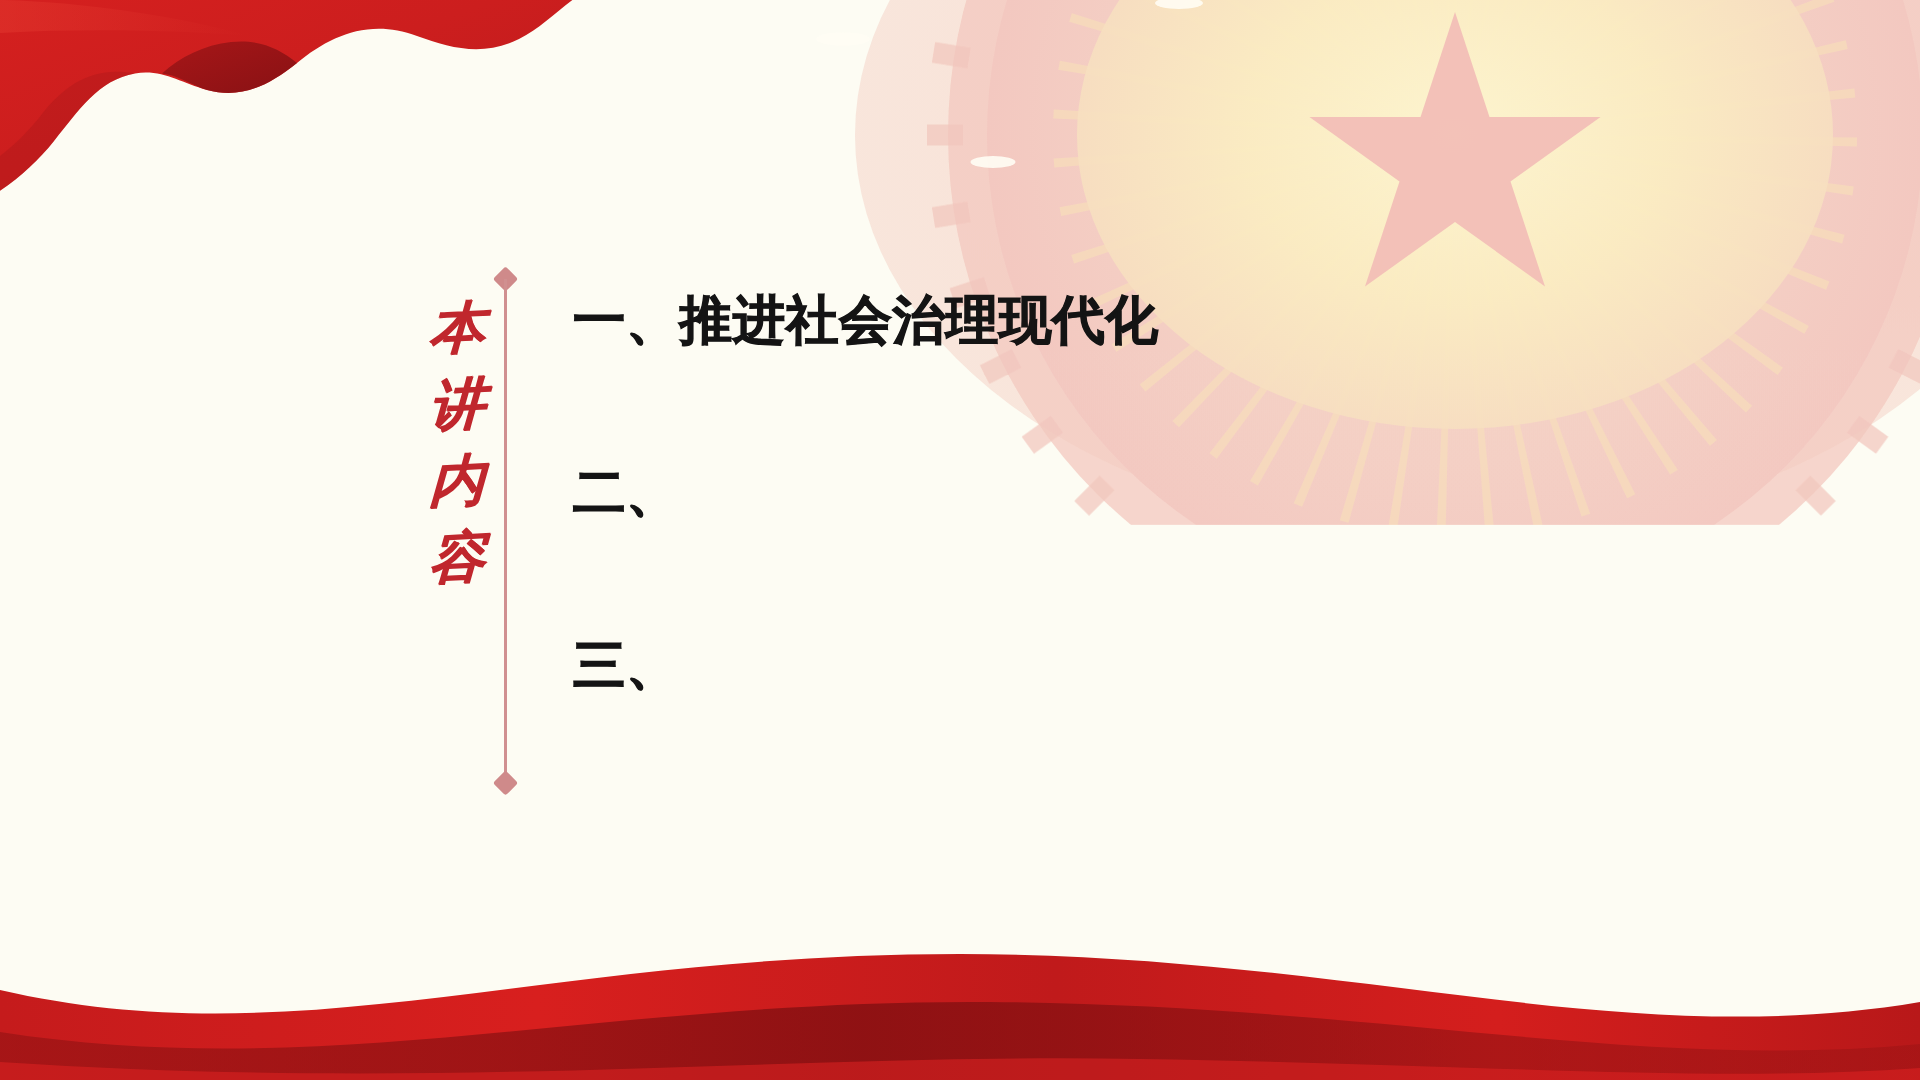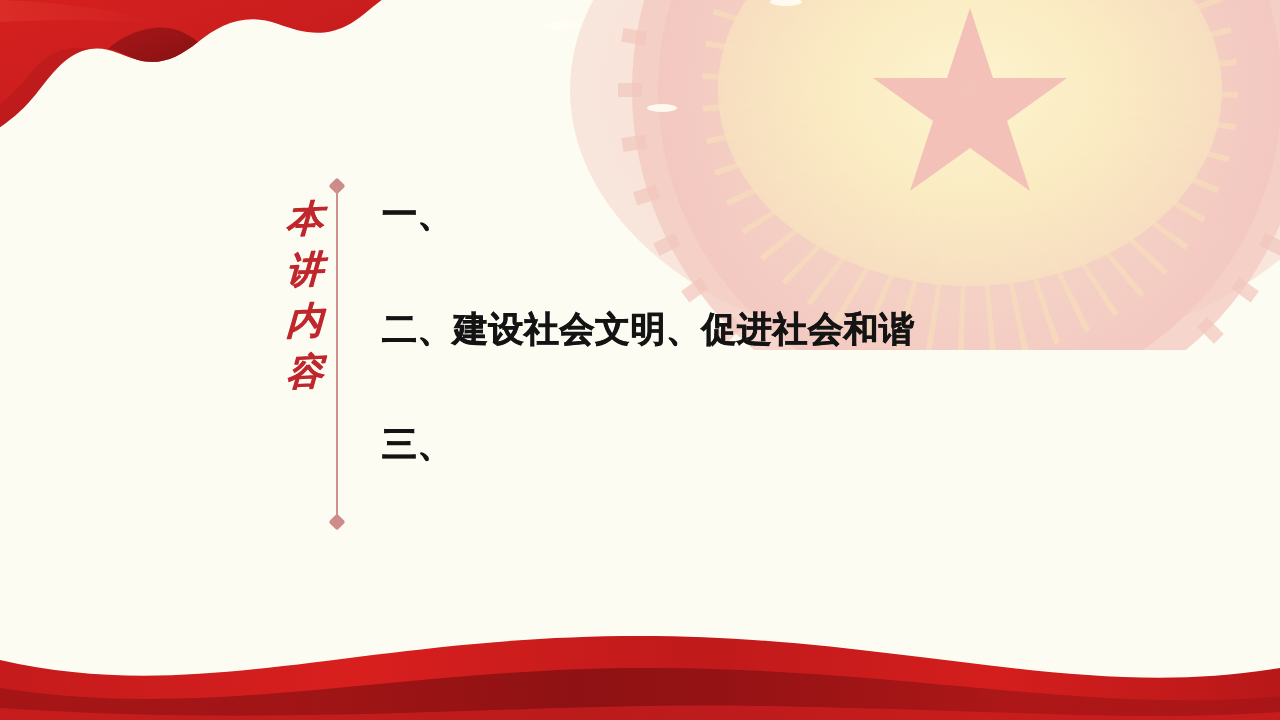--- a/index.html
+++ b/index.html
@@ -319,25 +319,25 @@
     <span class="calli-char">本</span>
     <span class="calli-char">讲</span>
     <span class="calli-char">内</span>
     <span class="calli-char">容</span>
   </div>
 
   <div id="agenda-list">
 
     <div class="agenda-item">
       <span class="agenda-index">一、</span>
+      <span class="agenda-text">推进社会治理现代化</span>
     </div>
 
     <div class="agenda-item">
       <span class="agenda-index">二、</span>
-      <span class="agenda-text">建设社会文明、促进社会和谐</span>
     </div>
 
     <div class="agenda-item">
       <span class="agenda-index">三、</span>
     </div>
 
   </div>
 
 </div>
 

